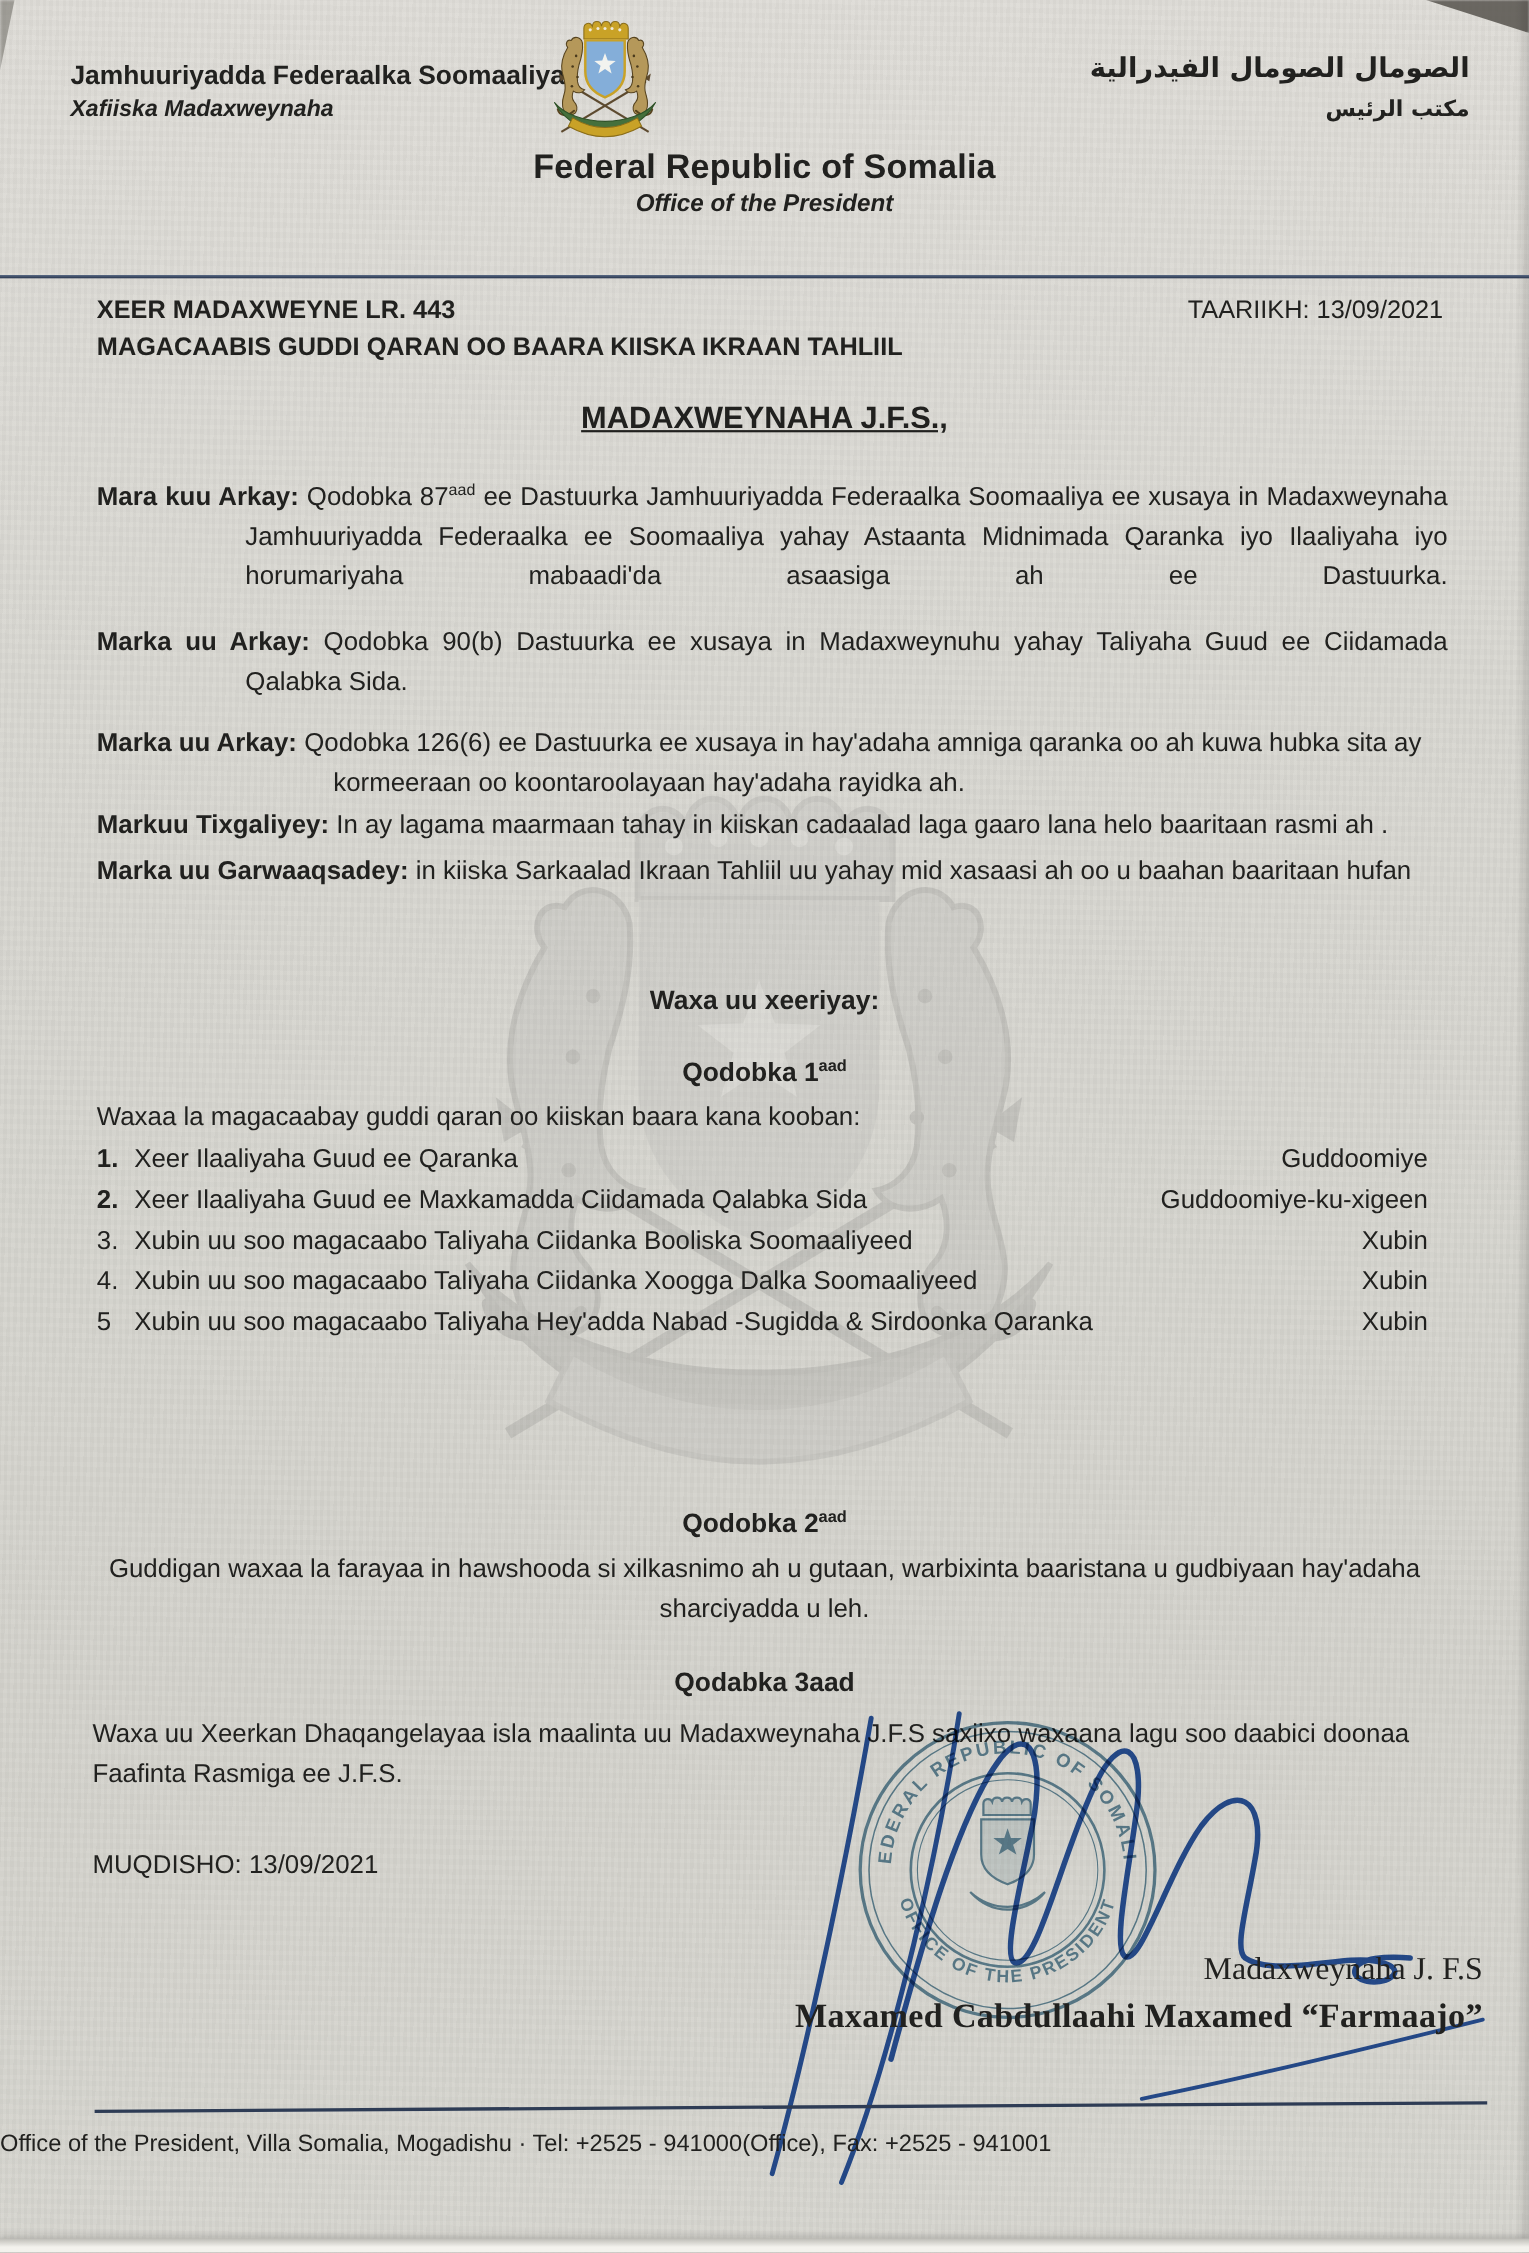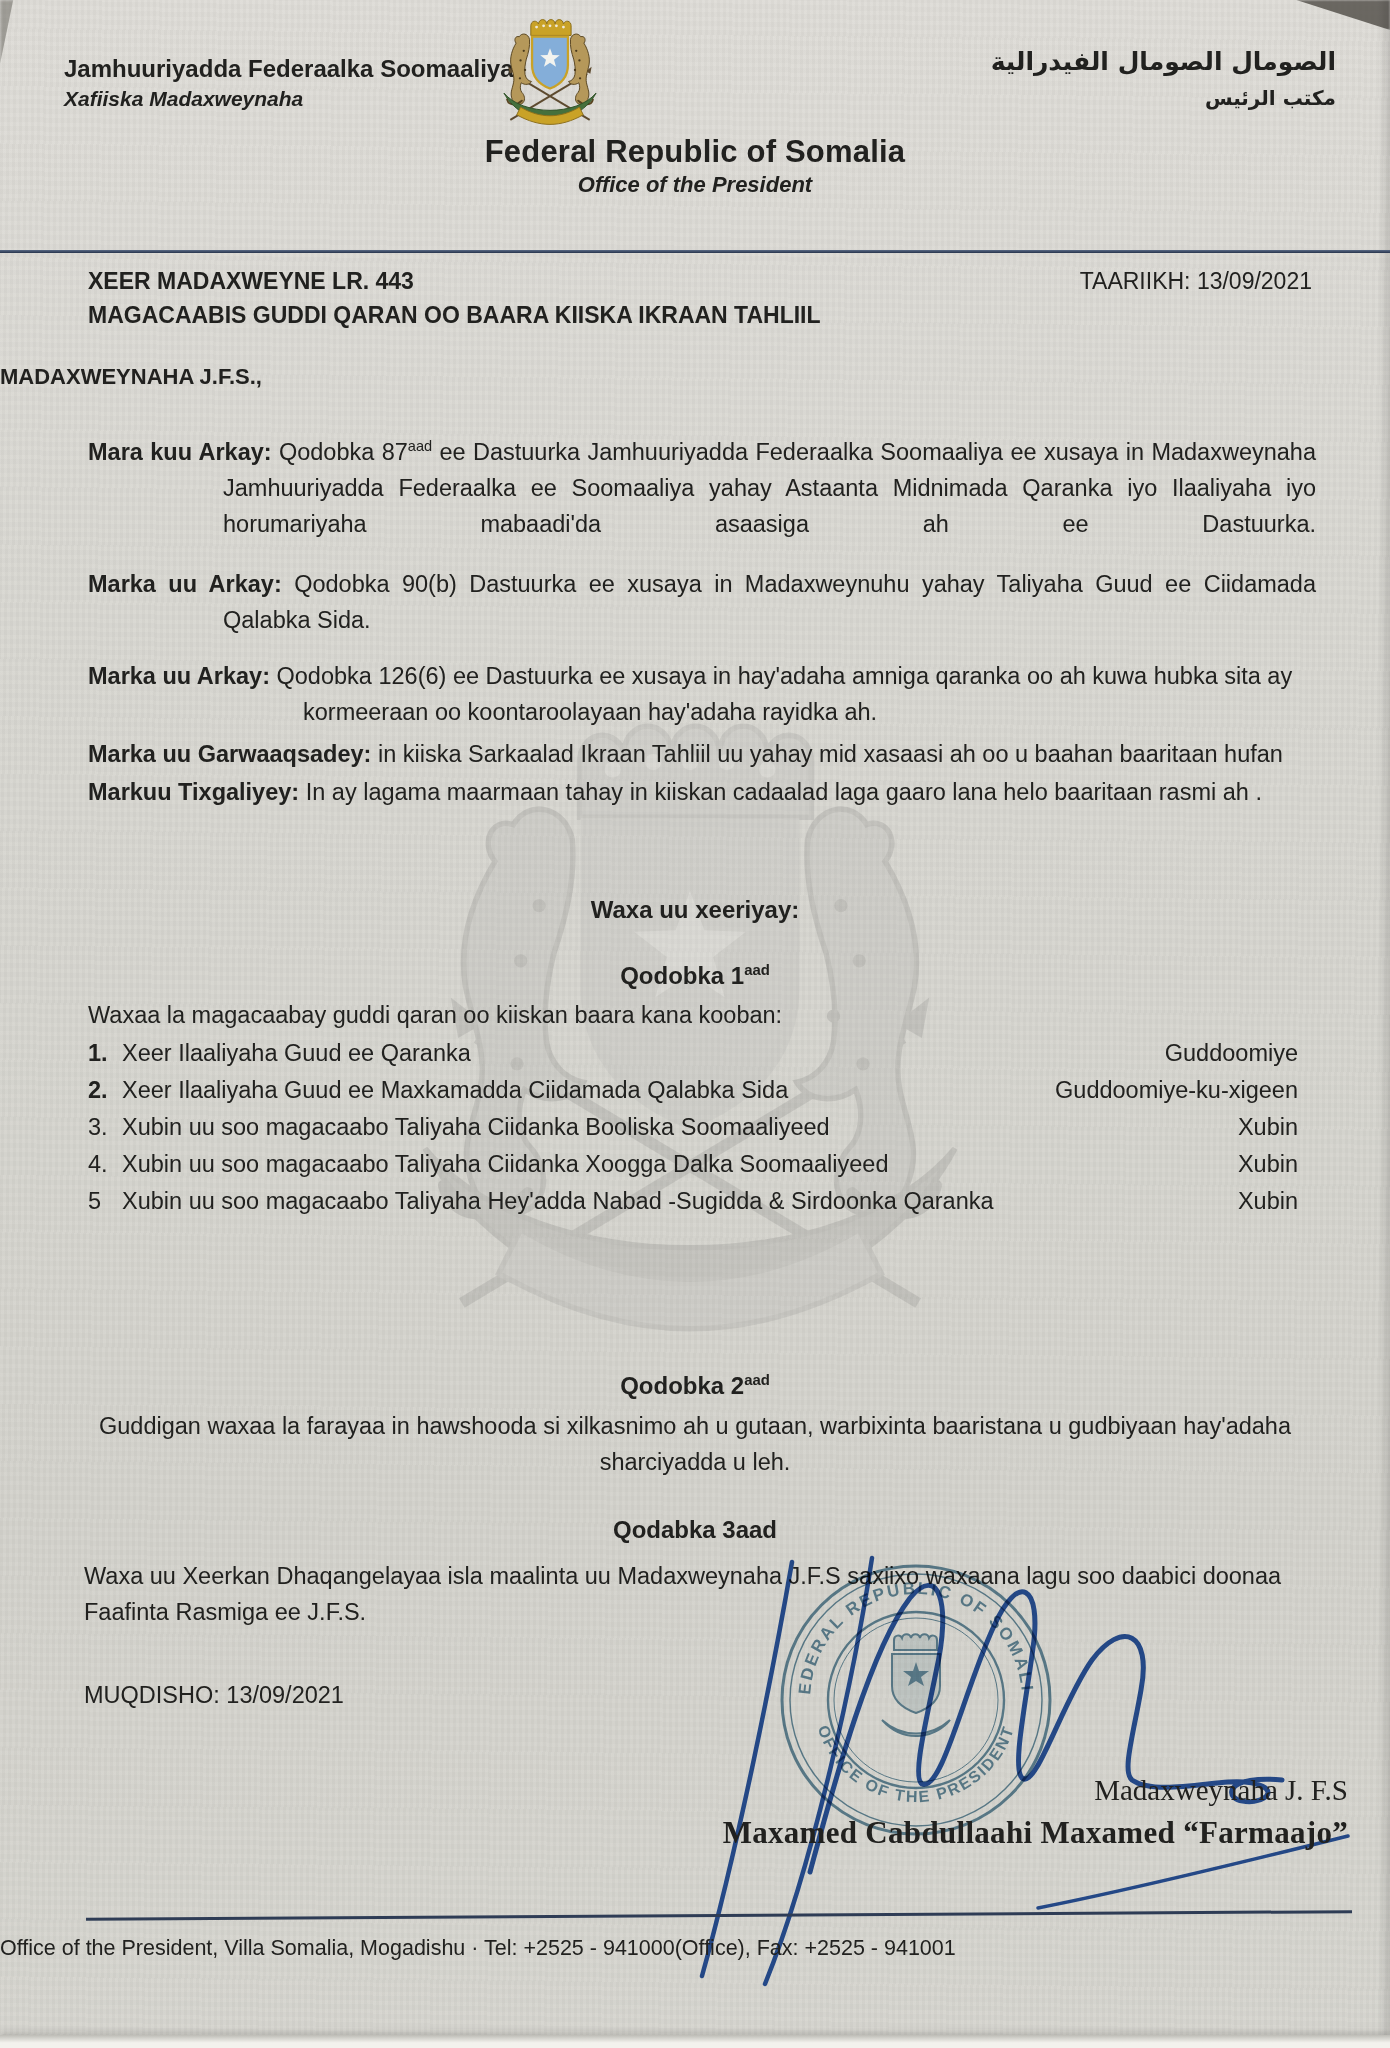--- a/index.html
+++ b/index.html
@@ -39,22 +39,22 @@
     font-size:22px;font-weight:bold;font-style:italic;}
   .rule-top{position:absolute;left:0;right:0;top:250px;height:3px;
     background:linear-gradient(180deg,#5a6a85,#27344c);}
 
   
   .sec-ref{position:absolute;left:88px;right:78px;top:268px;}
   .ref-row{display:flex;justify-content:space-between;align-items:baseline;}
   .decree{font-size:23px;font-weight:bold;}
   .date{font-size:23px;}
   .subject{font-size:23px;font-weight:bold;margin-top:7px;}
-  .salutation{position:absolute;left:0;right:0;top:364px;text-align:left;
-    font-size:22px;font-weight:bold;}
+  .salutation{position:absolute;left:0;right:0;top:364px;text-align:center;
+    font-size:28px;font-weight:bold;text-decoration:underline;}
 
   
   .sec-preamble{position:absolute;left:88px;right:74px;top:428px;font-size:23.5px;line-height:36px;}
   .hang{padding-left:135px;text-indent:-135px;}
   .hang.j{text-align:justify;text-align-last:justify;}
   .hang.j2{text-align:justify;}
   .hang.i215{padding-left:215px;text-indent:-215px;}
   .hang.i255{padding-left:255px;text-indent:-255px;}
   .lbl{font-weight:bold;}
   sup{font-size:.62em;}
@@ -172,22 +172,22 @@
       <span class="date">TAARIIKH: 13/09/2021</span>
     </div>
     <div class="subject">MAGACAABIS GUDDI QARAN OO BAARA KIISKA IKRAAN TAHLIIL</div>
   </div>
   <div class="salutation">MADAXWEYNAHA J.F.S.,</div>
 
   <div class="sec-preamble">
     <p class="hang j" style="margin:0"><span class="lbl">Mara kuu Arkay:</span><span> Qodobka 87</span><sup>aad</sup><span> ee Dastuurka Jamhuuriyadda Federaalka Soomaaliya ee xusaya in Madaxweynaha Jamhuuriyadda Federaalka ee Soomaaliya yahay Astaanta Midnimada Qaranka iyo Ilaaliyaha iyo horumariyaha mabaadi'da asaasiga ah ee Dastuurka.</span></p>
     <p class="hang j2 mt24" style="margin-bottom:0"><span class="lbl">Marka uu Arkay:</span><span> Qodobka 90(b) Dastuurka ee xusaya in Madaxweynuhu yahay Taliyaha Guud ee Ciidamada Qalabka Sida.</span></p>
     <p class="hang i215 mt20" style="margin-bottom:0"><span class="lbl">Marka uu Arkay:</span><span> Qodobka 126(6) ee Dastuurka ee xusaya in hay'adaha amniga qaranka oo ah kuwa hubka sita ay kormeeraan oo koontaroolayaan hay'adaha rayidka ah.</span></p>
+    <p class="hang i255 mt2" style="margin-bottom:0"><span class="lbl">Markuu Tixgaliyey:</span><span> In ay lagama maarmaan tahay in kiiskan cadaalad laga gaaro lana helo baaritaan rasmi ah .</span></p>
     <p class="hang i215 mt6" style="margin-bottom:0"><span class="lbl">Marka uu Garwaaqsadey:</span><span> in kiiska Sarkaalad Ikraan Tahliil uu yahay mid xasaasi ah oo u baahan baaritaan hufan</span></p>
-    <p class="hang i255 mt2" style="margin-bottom:0"><span class="lbl">Markuu Tixgaliyey:</span><span> In ay lagama maarmaan tahay in kiiskan cadaalad laga gaaro lana helo baaritaan rasmi ah .</span></p>
   </div>
 
   <div class="h-center h-enact">Waxa uu xeeriyay:</div>
 
   <div class="h-center h-a1"><span>Qodobka 1</span><sup>aad</sup></div>
 
   <div class="sec-list">
     <div class="intro">Waxaa la magacaabay guddi qaran oo kiiskan baara kana kooban:</div>
     <div class="m-row">
       <span class="m-num b">1.</span>

